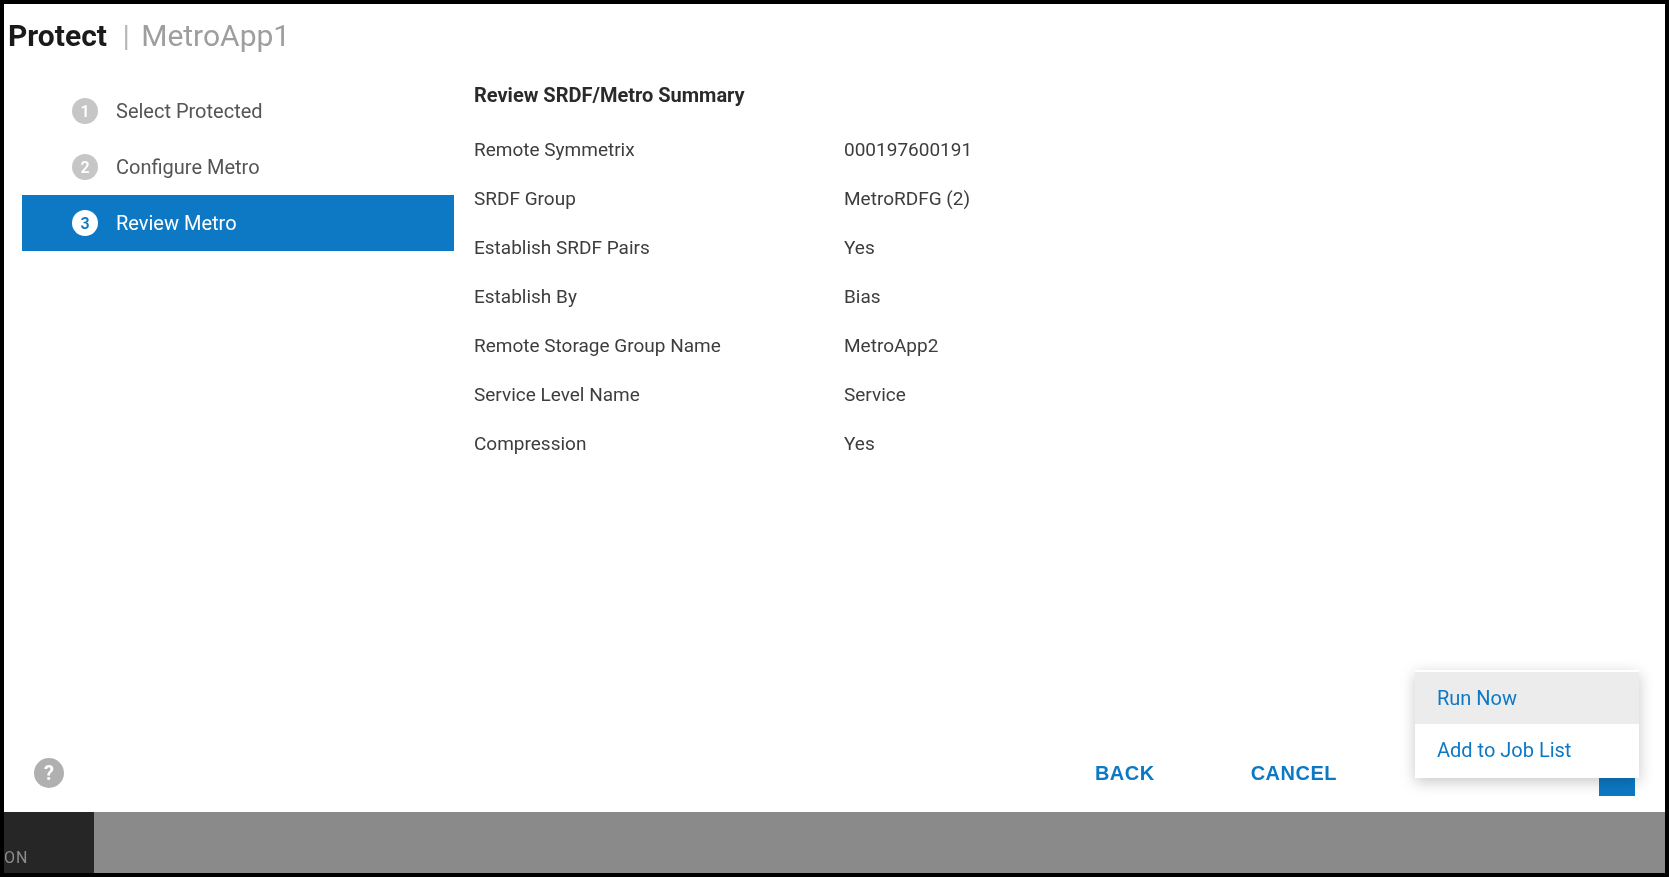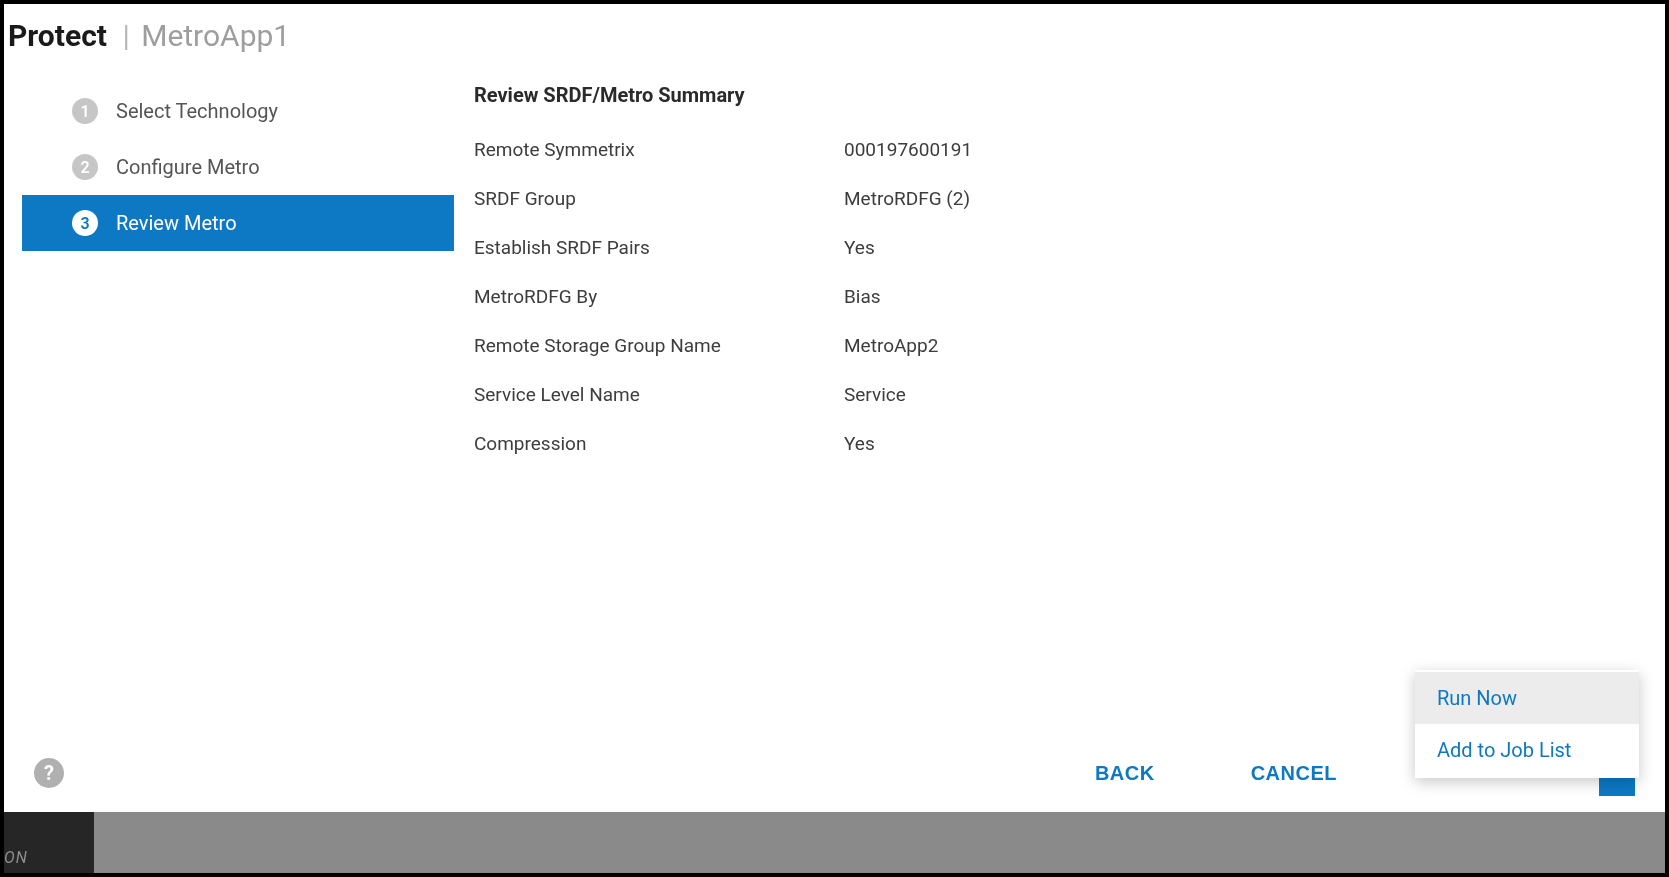--- a/index.html
+++ b/index.html
@@ -181,21 +181,20 @@
     background: #ececec;
   }
   .backdrop-bottom {
     position: absolute;
     left: 0;
     right: 0;
     bottom: 0;
     height: 65px;
     background: linear-gradient(to right, #262626 0, #262626 90px, #8a8a8a 90px, #8a8a8a 100%);
     z-index: -0;
-    font-style: italic;
   }
   .backdrop-text {
     position: absolute;
     left: 0;
     bottom: 6px;
     color: #8d8d8d;
     font-size: 16px;
     letter-spacing: 1px;
   }
   .dialog { z-index: 5; }
@@ -216,21 +215,21 @@
       <span class="h-primary">Protect</span>
       <span class="h-sep">|</span>
       <span class="h-sub">MetroApp1</span>
     </div>
 
     <div class="dialog-body">
 
       <div class="wizard-steps">
         <div class="step">
           <span class="step-badge">1</span>
-          <span>Select Technology</span>
+          <span>Select Protected</span>
         </div>
         <div class="step">
           <span class="step-badge">2</span>
           <span>Configure Metro</span>
         </div>
         <div class="step active">
           <span class="step-badge">3</span>
           <span>Review Metro</span>
         </div>
       </div>
@@ -244,21 +243,21 @@
         </div>
         <div class="summary-row">
           <div class="label">SRDF Group</div>
           <div class="value">MetroRDFG (2)</div>
         </div>
         <div class="summary-row">
           <div class="label">Establish SRDF Pairs</div>
           <div class="value">Yes</div>
         </div>
         <div class="summary-row">
-          <div class="label">MetroRDFG By</div>
+          <div class="label">Establish By</div>
           <div class="value">Bias</div>
         </div>
         <div class="summary-row">
           <div class="label">Remote Storage Group Name</div>
           <div class="value">MetroApp2</div>
         </div>
         <div class="summary-row">
           <div class="label">Service Level Name</div>
           <div class="value">Service</div>
         </div>

